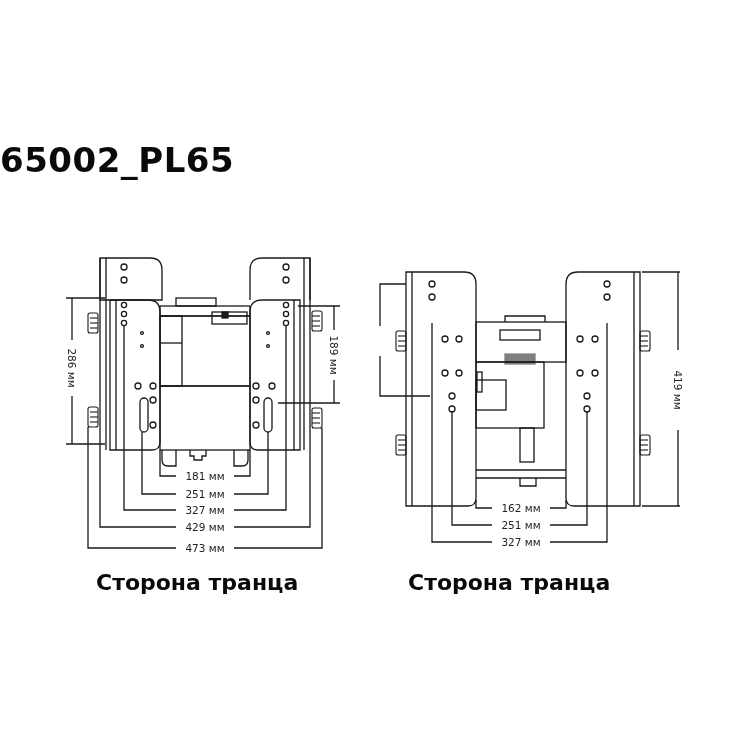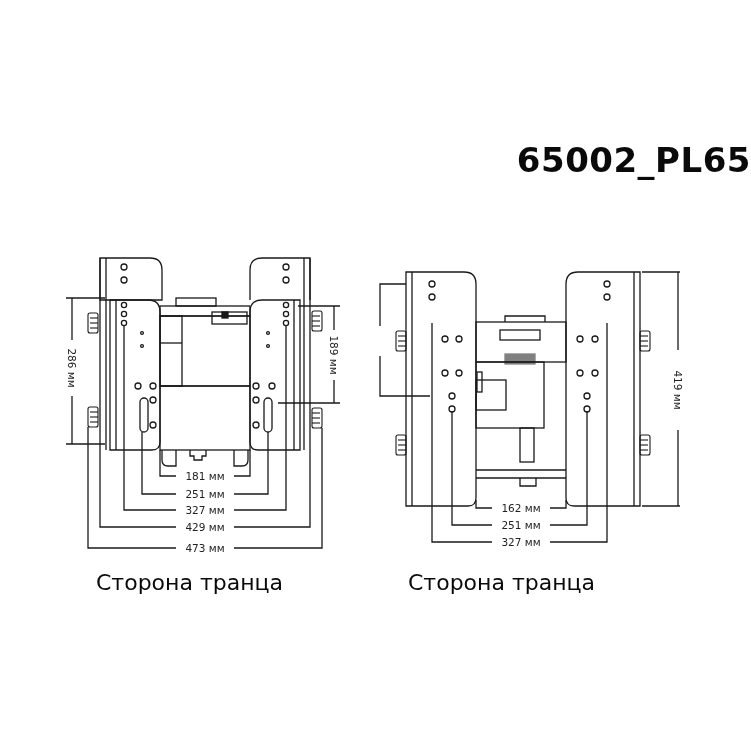--- a/index.html
+++ b/index.html
@@ -1,18 +1,18 @@
 <!DOCTYPE html>
 <html><head>
 <meta charset="utf-8">
 <style>
   html, body { margin:0; padding:0; background:#ffffff; }
   body { width:751px; height:751px; position:relative; overflow:hidden; font-family:"DejaVu Sans", sans-serif; }
-  .title { position:absolute; left:0; top:140px; width:751px; text-align:right; font-weight:bold; font-size:34px; color:#0a0a0a; letter-spacing:0.5px; }
-  .caption { position:absolute; top:570px; font-weight:normal; font-size:22px; color:#0a0a0a; }
+  .title { position:absolute; left:0; top:140px; width:751px; text-align:left; font-weight:bold; font-size:34px; color:#0a0a0a; letter-spacing:0.5px; }
+  .caption { position:absolute; top:570px; font-weight:bold; font-size:22px; color:#0a0a0a; }
   .cap-left { left:96px; }
   .cap-right { left:408px; }
   svg { position:absolute; left:0; top:0; }
   .dimtxt { font-family:"DejaVu Sans", sans-serif; font-size:10.5px; fill:#222; }
 </style>
 </head>
 <body>
 
 <div class="title">65002_PL65</div>
 

